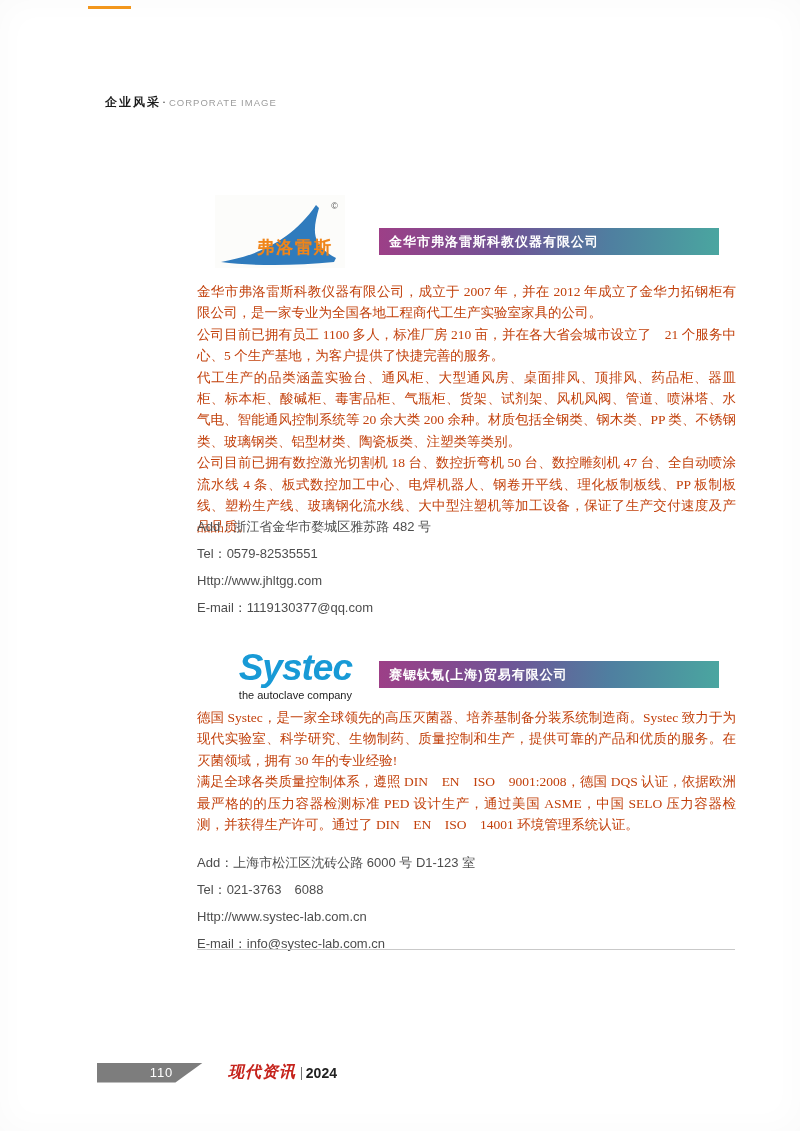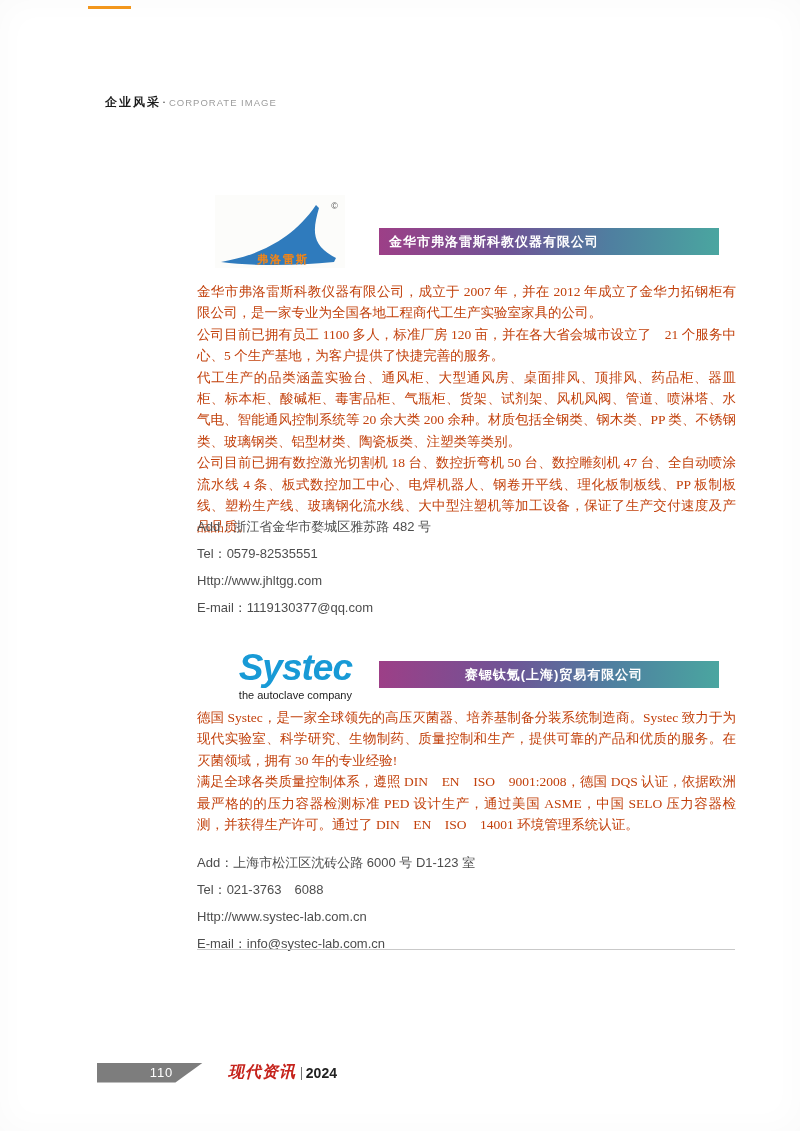--- a/index.html
+++ b/index.html
@@ -13,31 +13,31 @@
   .top-accent{position:absolute;left:88px;top:6px;width:43px;height:3px;background:#f2961c;}
   
   .header{position:absolute;left:97px;top:92px;white-space:nowrap;}
   .h-cn{font-family:"Liberation Sans","DejaVu Sans",sans-serif;font-weight:bold;font-size:12px;color:#1c1c1c;letter-spacing:2px;margin-left:8px;}
   .h-dot{font-size:12px;color:#3a3a3a;margin:0 3px 0 1px;}
   .h-en{font-family:"Liberation Sans","DejaVu Sans",sans-serif;font-size:9.5px;color:#9c9c9c;letter-spacing:1px;}
   
   .logo1{position:absolute;left:215px;top:195px;width:130px;height:73px;background:#fcfcfa;}
   .logo1 svg{position:absolute;left:0;top:0;}
   .logo1-copy{position:absolute;right:7px;top:6px;font-family:"Liberation Sans",sans-serif;font-size:9px;color:#555;}
-  .logo1-text{position:absolute;left:42px;top:41px;font-family:Liberation Mono, monospace;font-weight:bold;font-size:11px;color:#f08519;letter-spacing:2px;text-shadow:0 0 1px rgba(240,133,25,.4);margin-top:16px;}
+  .logo1-text{position:absolute;left:42px;top:41px;font-family:Liberation Mono, monospace;font-weight:bold;font-size:17px;color:#f08519;letter-spacing:2px;text-shadow:0 0 1px rgba(240,133,25,.4);}
   
   .banner{
     position:absolute;left:379px;width:340px;height:27px;box-sizing:border-box;
     background:linear-gradient(93deg,#9d3f87 0%,#6f5496 38%,#4f7fa0 68%,#4aa6a0 100%);
     color:#fff;font-family:"Liberation Sans","DejaVu Sans",sans-serif;
     font-weight:bold;font-size:13px;line-height:27px;padding-left:10px;letter-spacing:1px;
     white-space:nowrap;overflow:hidden;
   }
   .banner1{top:228px;}
-  .banner2{top:661px;text-align:center;}
+  .banner2{top:661px;}
   
   .paras{position:absolute;left:197px;width:539px;font-size:13.5px;line-height:21.4px;color:#c2410c;text-align:justify;}
   .paras p{margin:0;}
   .paras1{top:281px;}
   .paras2{top:707px;}
   
   .contact{position:absolute;left:197px;font-family:"Liberation Sans","DejaVu Sans",sans-serif;font-size:13px;color:#4d4d4d;}
   .contact .cline{height:27px;line-height:27px;}
   .contact1{top:513px;}
   .contact2{top:849px;}
@@ -77,21 +77,21 @@
     <span class="logo1-copy">©</span>
     <span class="logo1-text">弗洛雷斯</span>
   </div>
 
   <div class="banner banner1">
     <span>金华市弗洛雷斯科教仪器有限公司</span>
   </div>
 
   <div class="paras paras1">
     <p>金华市弗洛雷斯科教仪器有限公司，成立于 2007 年，并在 2012 年成立了金华力拓钢柜有限公司，是一家专业为全国各地工程商代工生产实验室家具的公司。</p>
-    <p>公司目前已拥有员工 1100 多人，标准厂房 120 亩，并在各大省会城市设立了　21 个服务中心、5 个生产基地，为客户提供了快捷完善的服务。</p>
+    <p>公司目前已拥有员工 1100 多人，标准厂房 210 亩，并在各大省会城市设立了　21 个服务中心、5 个生产基地，为客户提供了快捷完善的服务。</p>
     <p>代工生产的品类涵盖实验台、通风柜、大型通风房、桌面排风、顶排风、药品柜、器皿柜、标本柜、酸碱柜、毒害品柜、气瓶柜、货架、试剂架、风机风阀、管道、喷淋塔、水气电、智能通风控制系统等 20 余大类 200 余种。材质包括全钢类、钢木类、PP 类、不锈钢类、玻璃钢类、铝型材类、陶瓷板类、注塑类等类别。</p>
     <p>公司目前已拥有数控激光切割机 18 台、数控折弯机 50 台、数控雕刻机 47 台、全自动喷涂流水线 4 条、板式数控加工中心、电焊机器人、钢卷开平线、理化板制板线、PP 板制板线、塑粉生产线、玻璃钢化流水线、大中型注塑机等加工设备，保证了生产交付速度及产品品质。</p>
   </div>
 
   <div class="contact contact1">
     <div class="cline"><span>Add：</span><span>浙江省金华市婺城区雅苏路 482 号</span></div>
     <div class="cline"><span>Tel：</span><span>0579-82535551</span></div>
     <div class="cline"><span>Http://www.jhltgg.com</span></div>
     <div class="cline"><span>E-mail：</span><span>1119130377@qq.com</span></div>
   </div>

